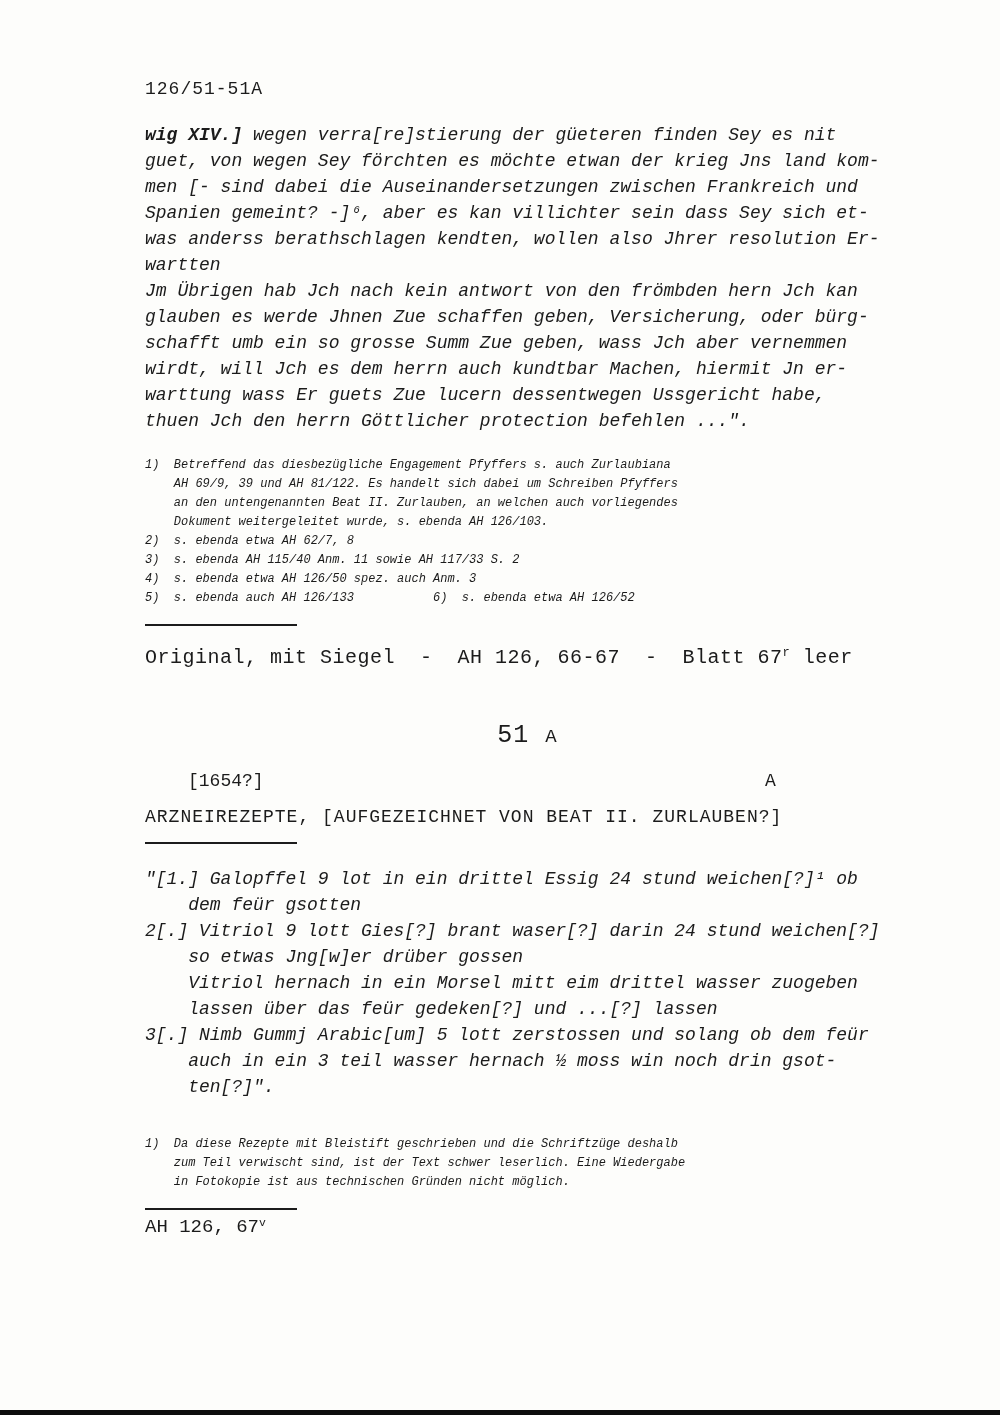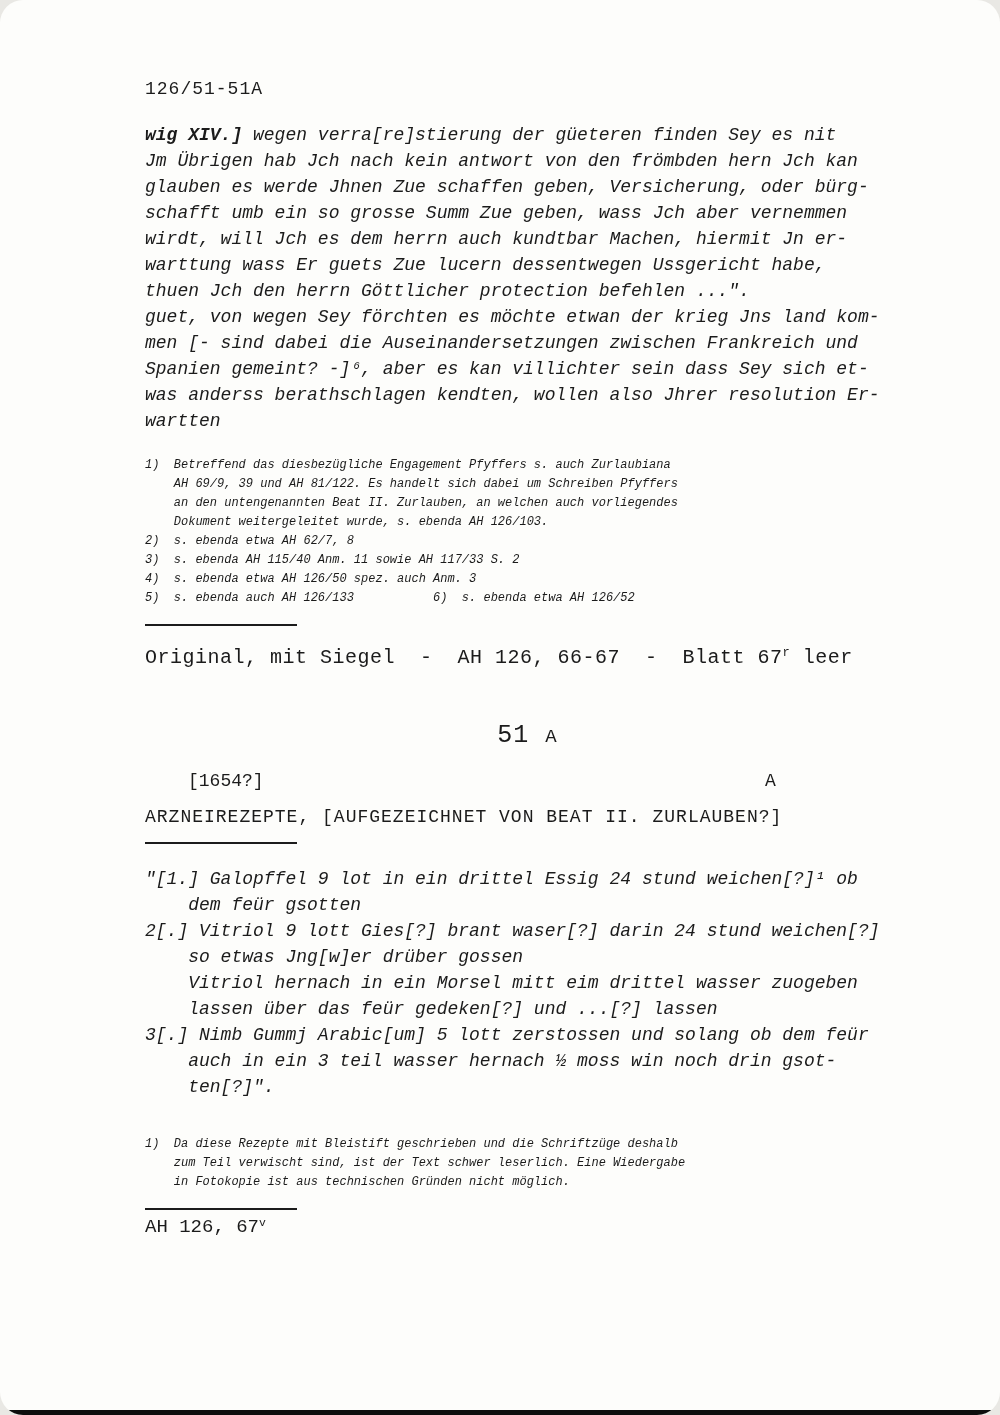--- a/index.html
+++ b/index.html
@@ -9,21 +9,20 @@
     font-family: "Liberation Mono", "DejaVu Sans Mono", monospace;
   }
   .page {
     position: relative;
     width: 1000px;
     height: 1415px;
     margin: 0 auto;
     background: #fdfdfb;
     color: #1b1b1b;
     overflow: hidden;
-    border-radius: 23px;
   }
   .content { padding: 78px 90px 0 145px; }
 
   .ref {
     font-size: 18px;
     line-height: 22px;
     letter-spacing: 1px;
   }
 
   .body-block {
@@ -118,31 +117,31 @@
 </head>
 <body>
 
 <div class="page">
   <div class="content">
 
     <div class="ref">126/51-51A</div>
 
     <div class="body-block">
       <div class="line-first"><span class="lead-bold">wig XIV.]</span><span> wegen verra[re]stierung der güeteren finden Sey es nit</span></div>
+      <div class="lines">guet, von wegen Sey förchten es möchte etwan der krieg Jns land kom-
+men [- sind dabei die Auseinandersetzungen zwischen Frankreich und
+Spanien gemeint? -]⁶, aber es kan villichter sein dass Sey sich et-
+was anderss berathschlagen kendten, wollen also Jhrer resolution Er-
+wartten</div>
       <div class="lines">Jm Übrigen hab Jch nach kein antwort von den frömbden hern Jch kan
 glauben es werde Jhnen Zue schaffen geben, Versicherung, oder bürg-
 schafft umb ein so grosse Summ Zue geben, wass Jch aber vernemmen
 wirdt, will Jch es dem herrn auch kundtbar Machen, hiermit Jn er-
 warttung wass Er guets Zue lucern dessentwegen Ussgericht habe,
 thuen Jch den herrn Göttlicher protection befehlen ...".</div>
-      <div class="lines">guet, von wegen Sey förchten es möchte etwan der krieg Jns land kom-
-men [- sind dabei die Auseinandersetzungen zwischen Frankreich und
-Spanien gemeint? -]⁶, aber es kan villichter sein dass Sey sich et-
-was anderss berathschlagen kendten, wollen also Jhrer resolution Er-
-wartten</div>
     </div>
 
     <div class="footnotes">1)  Betreffend das diesbezügliche Engagement Pfyffers s. auch Zurlaubiana
     AH 69/9, 39 und AH 81/122. Es handelt sich dabei um Schreiben Pfyffers
     an den untengenannten Beat II. Zurlauben, an welchen auch vorliegendes
     Dokument weitergeleitet wurde, s. ebenda AH 126/103.
 2)  s. ebenda etwa AH 62/7, 8
 3)  s. ebenda AH 115/40 Anm. 11 sowie AH 117/33 S. 2
 4)  s. ebenda etwa AH 126/50 spez. auch Anm. 3
 5)  s. ebenda auch AH 126/133           6)  s. ebenda etwa AH 126/52</div>

